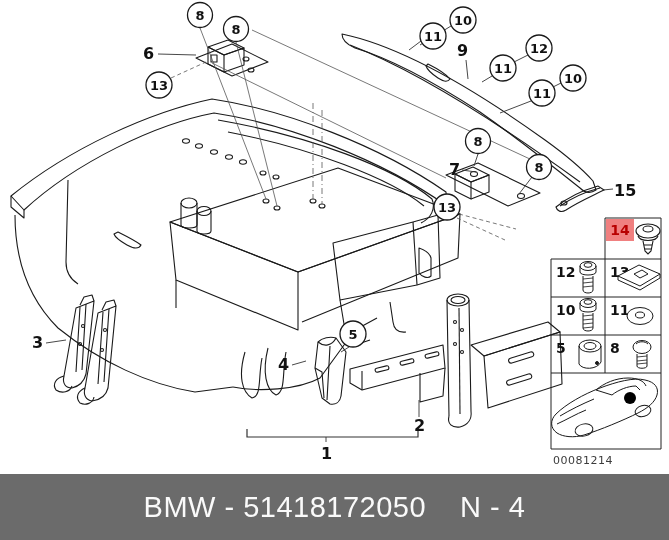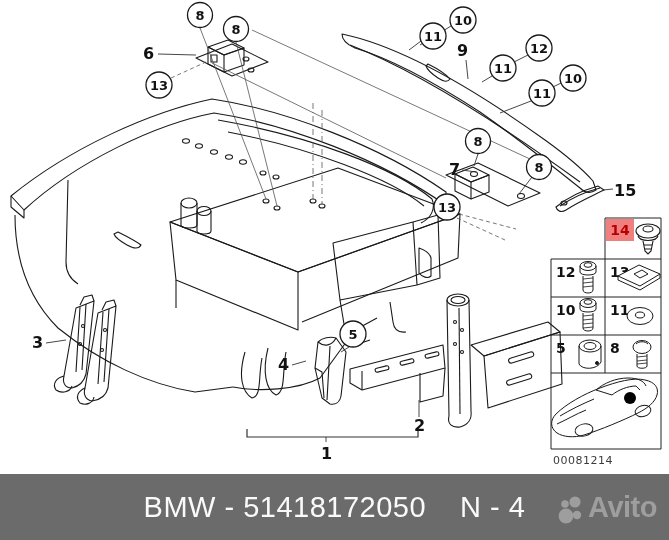--- a/index.html
+++ b/index.html
@@ -338,24 +338,15 @@
       <ellipse cx="643" cy="411" rx="8" ry="5.5" transform="rotate(-15 643 411)"></ellipse>
       <circle cx="630" cy="398" r="6" fill="#000" stroke="none"></circle>
     </g>
     <text class="img-num" x="553" y="464">00081214</text>
   </g>
 </svg>
 
 <div class="footer">
   <span class="ftext">BMW - 51418172050</span>
   <span class="ftext">N - 4</span>
-  <div class="brand">
-    <svg width="30" height="34" viewBox="0 0 30 34">
-      <circle cx="12" cy="14" r="3.8" fill="#9e9e9e"></circle>
-      <circle cx="22" cy="12" r="5.6" fill="#9e9e9e"></circle>
-      <circle cx="13" cy="26" r="7.4" fill="#9e9e9e"></circle>
-      <circle cx="24" cy="25" r="4.2" fill="#9e9e9e"></circle>
-    </svg>
-    <span class="btext">Avito</span>
-  </div>
 </div>
 
 </div>
 
 </body></html>

